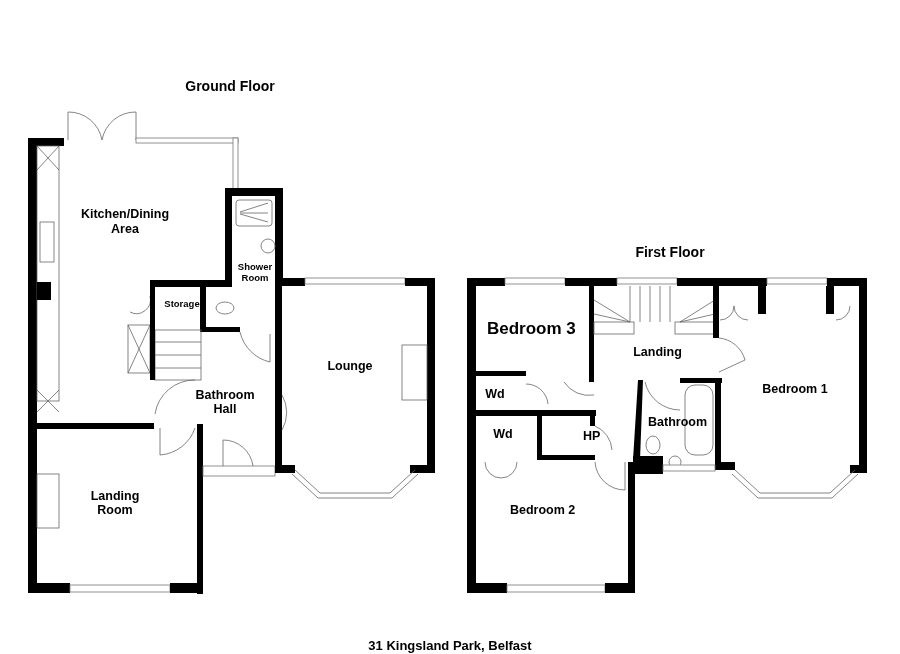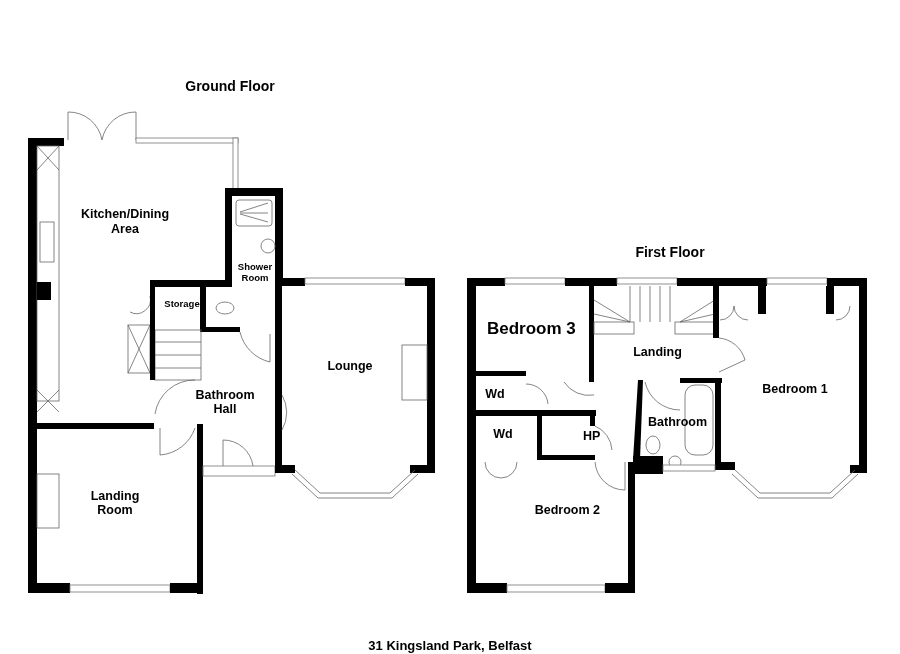--- a/index.html
+++ b/index.html
@@ -152,15 +152,15 @@
   <div>Room</div>
 </div>
 
 <div style="position:absolute;left:487px;top:319px;width:90px;text-align:left;font-weight:bold;font-size:17px;">Bedroom 3</div>
 <div style="position:absolute;left:620px;top:345px;width:75px;text-align:center;font-weight:bold;font-size:12.5px;">Landing</div>
 <div style="position:absolute;left:750px;top:369px;width:90px;text-align:center;font-weight:bold;font-size:12.5px;margin-top:13px;">Bedroom 1</div>
 <div style="position:absolute;left:480px;top:387px;width:30px;text-align:center;font-weight:bold;font-size:12.5px;">Wd</div>
 <div style="position:absolute;left:488px;top:427px;width:30px;text-align:center;font-weight:bold;font-size:12.5px;">Wd</div>
 <div style="position:absolute;left:547px;top:429px;width:30px;font-weight:bold;font-size:12.5px;margin-left:36px;">HP</div>
 <div style="position:absolute;left:640px;top:415px;width:75px;text-align:center;font-weight:bold;font-size:12.5px;">Bathroom</div>
-<div style="position:absolute;left:510px;top:503px;width:90px;text-align:right;font-weight:bold;font-size:12.5px;">Bedroom 2</div>
+<div style="position:absolute;left:510px;top:503px;width:90px;text-align:left;font-weight:bold;font-size:12.5px;">Bedroom 2</div>
 
 <div style="position:absolute;left:300px;top:638px;width:300px;text-align:center;font-weight:bold;font-size:13px;">31 Kingsland Park, Belfast</div>
 
 </body></html>

